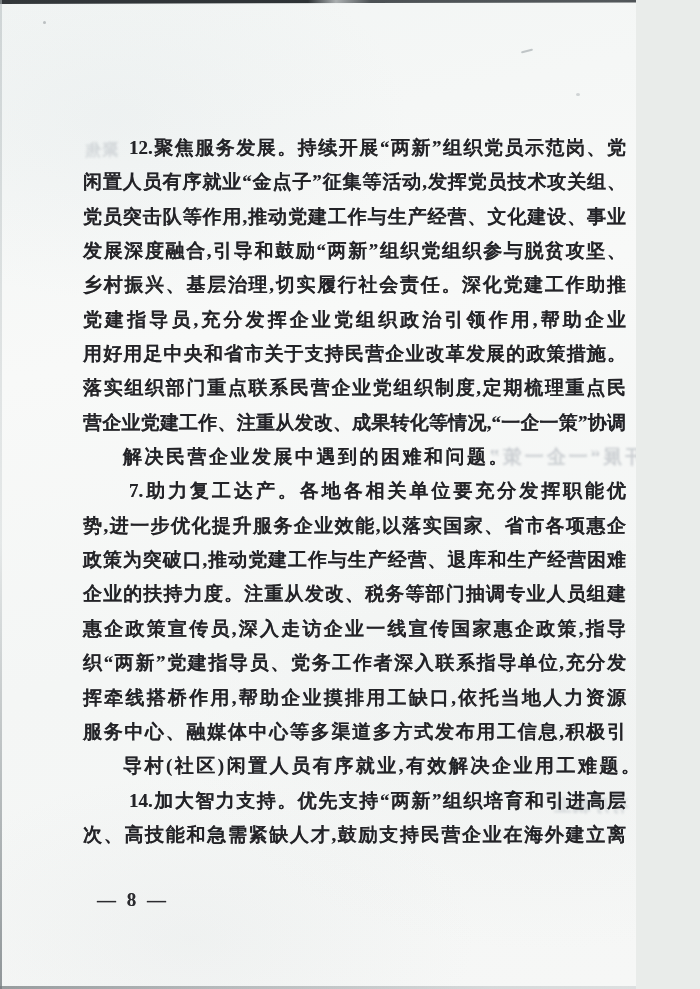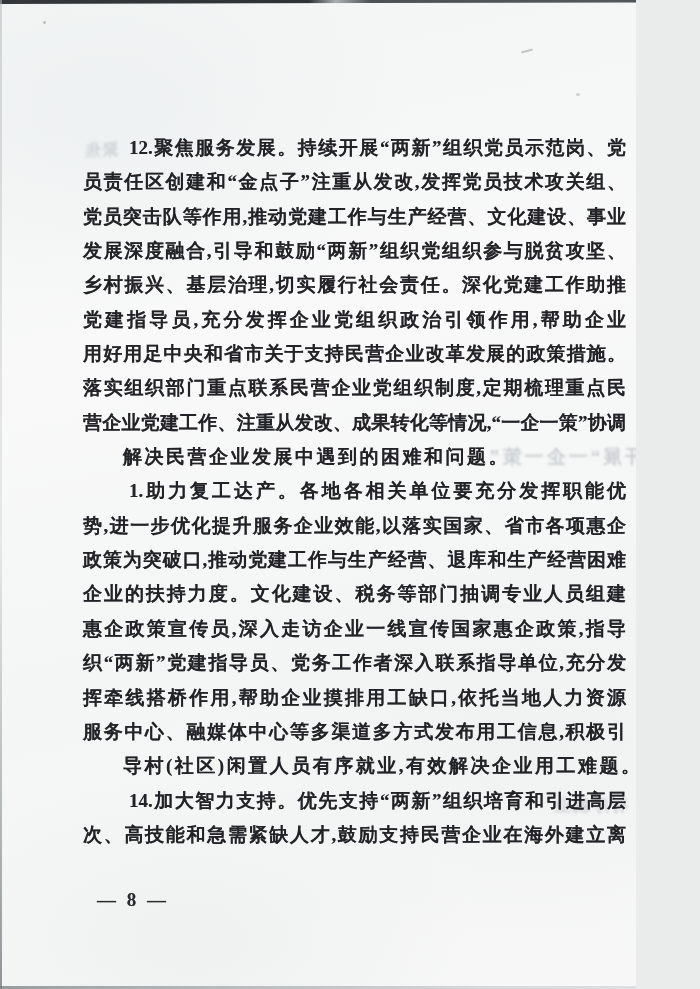--- a/index.html
+++ b/index.html
@@ -81,33 +81,33 @@
   <div class="speck-a"></div>
   <div class="speck-b"></div>
   <div class="speck-c"></div>
 
   <div class="ghost ghost-top">聚焦</div>
   <div class="ghost ghost-mid">开展“一企一策”</div>
   <div class="ghost ghost-bottom">有序就业</div>
 
   <div class="textcol">
     <div class="line indent"><span class="lead">12.聚焦服务发展。</span><span>持续开展“两新”组织党员示范岗、党</span></div>
-    <div class="line"><span>员责任区创建和“金点子”注重从发改,发挥党员技术攻关组、</span></div>
+    <div class="line"><span>闲置人员有序就业“金点子”征集等活动,发挥党员技术攻关组、</span></div>
     <div class="line"><span>党员突击队等作用,推动党建工作与生产经营、文化建设、事业</span></div>
     <div class="line"><span>发展深度融合,引导和鼓励“两新”组织党组织参与脱贫攻坚、</span></div>
     <div class="line"><span>乡村振兴、基层治理,切实履行社会责任。深化党建工作助推</span></div>
     <div class="line"><span>党建指导员,充分发挥企业党组织政治引领作用,帮助企业</span></div>
     <div class="line"><span>用好用足中央和省市关于支持民营企业改革发展的政策措施。</span></div>
     <div class="line"><span>落实组织部门重点联系民营企业党组织制度,定期梳理重点民</span></div>
     <div class="line"><span>营企业党建工作、注重从发改、成果转化等情况,“一企一策”协调</span></div>
     <div class="line end"><span>解决民营企业发展中遇到的困难和问题。</span></div>
-    <div class="line indent"><span class="lead">1.助力复工达产。</span><span>各地各相关单位要充分发挥职能优</span></div>
+    <div class="line indent"><span class="lead">7.助力复工达产。</span><span>各地各相关单位要充分发挥职能优</span></div>
     <div class="line"><span>势,进一步优化提升服务企业效能,以落实国家、省市各项惠企</span></div>
     <div class="line"><span>政策为突破口,推动党建工作与生产经营、退库和生产经营困难</span></div>
-    <div class="line"><span>企业的扶持力度。文化建设、税务等部门抽调专业人员组建</span></div>
+    <div class="line"><span>企业的扶持力度。注重从发改、税务等部门抽调专业人员组建</span></div>
     <div class="line"><span>惠企政策宣传员,深入走访企业一线宣传国家惠企政策,指导</span></div>
     <div class="line"><span>织“两新”党建指导员、党务工作者深入联系指导单位,充分发</span></div>
     <div class="line"><span>挥牵线搭桥作用,帮助企业摸排用工缺口,依托当地人力资源</span></div>
     <div class="line"><span>服务中心、融媒体中心等多渠道多方式发布用工信息,积极引</span></div>
     <div class="line end"><span>导村(社区)闲置人员有序就业,有效解决企业用工难题。</span></div>
     <div class="line indent"><span class="lead">14.加大智力支持。</span><span>优先支持“两新”组织培育和引进高层</span></div>
     <div class="line"><span>次、高技能和急需紧缺人才,鼓励支持民营企业在海外建立离</span></div>
   </div>
 
   <div class="pagenum">— 8 —</div>

